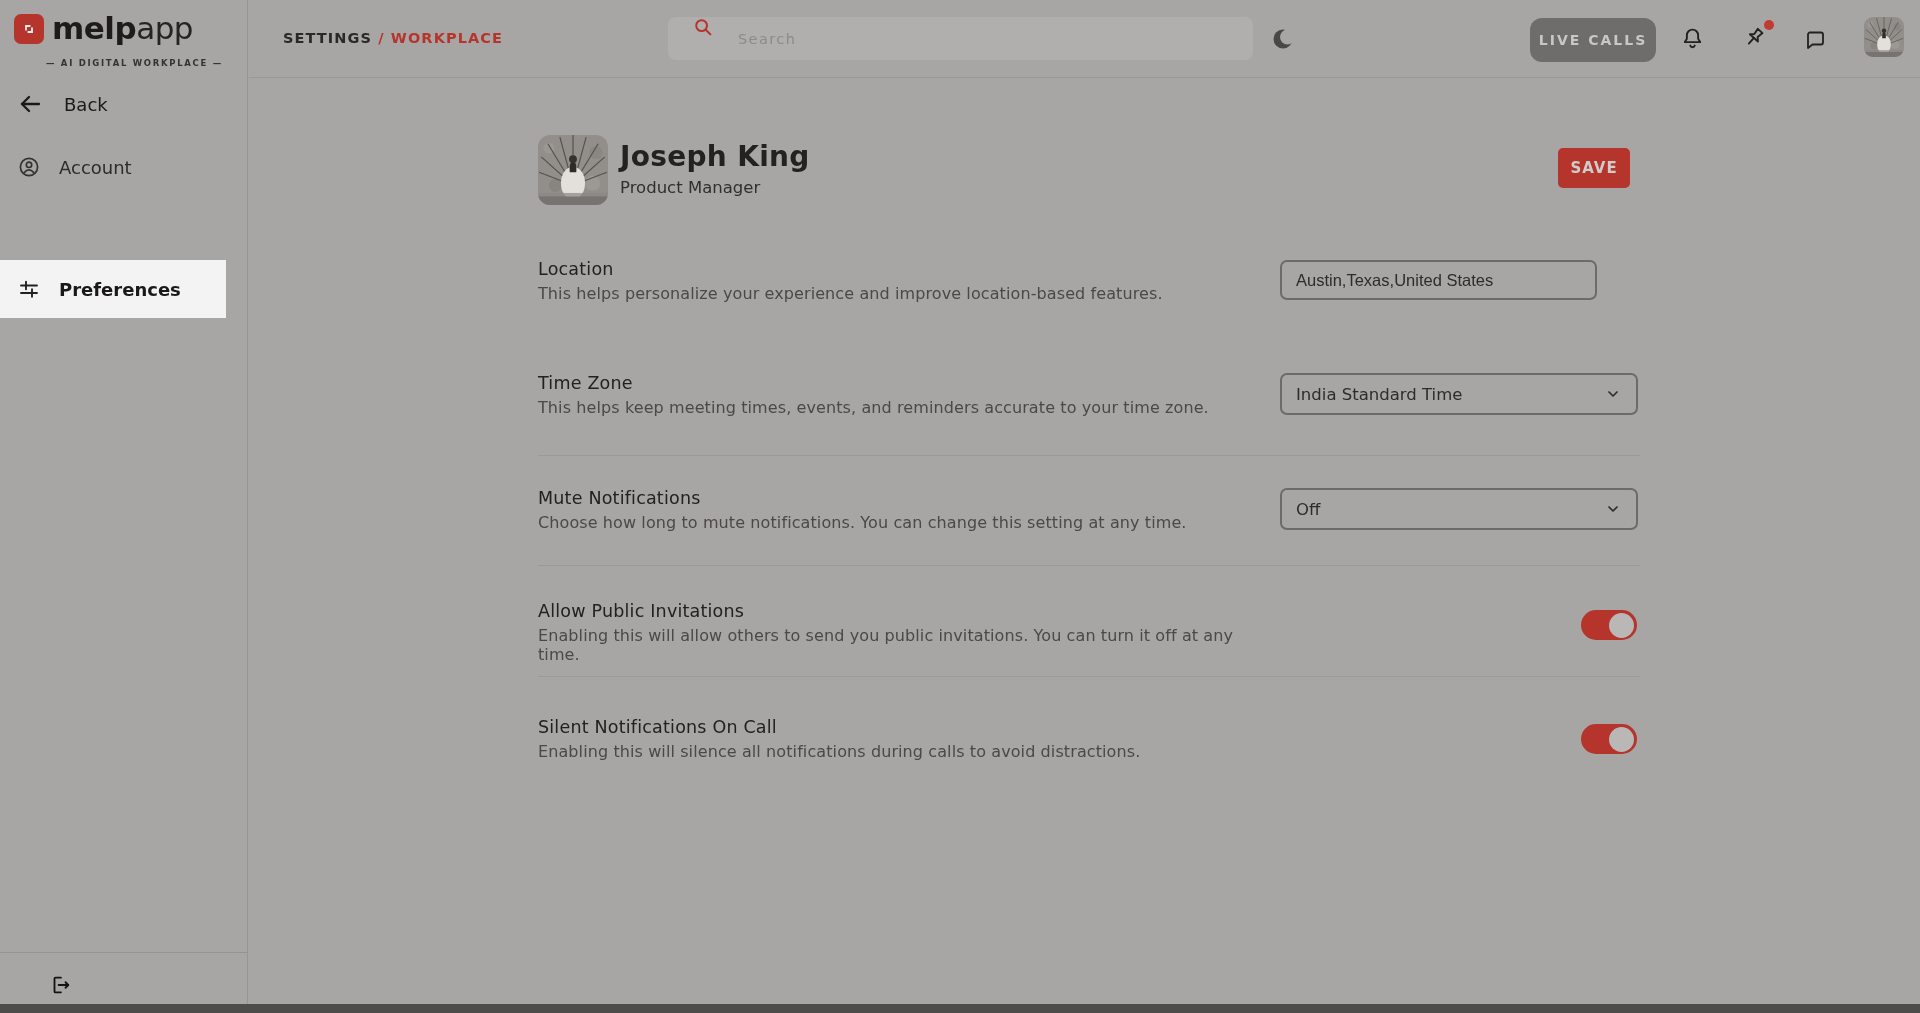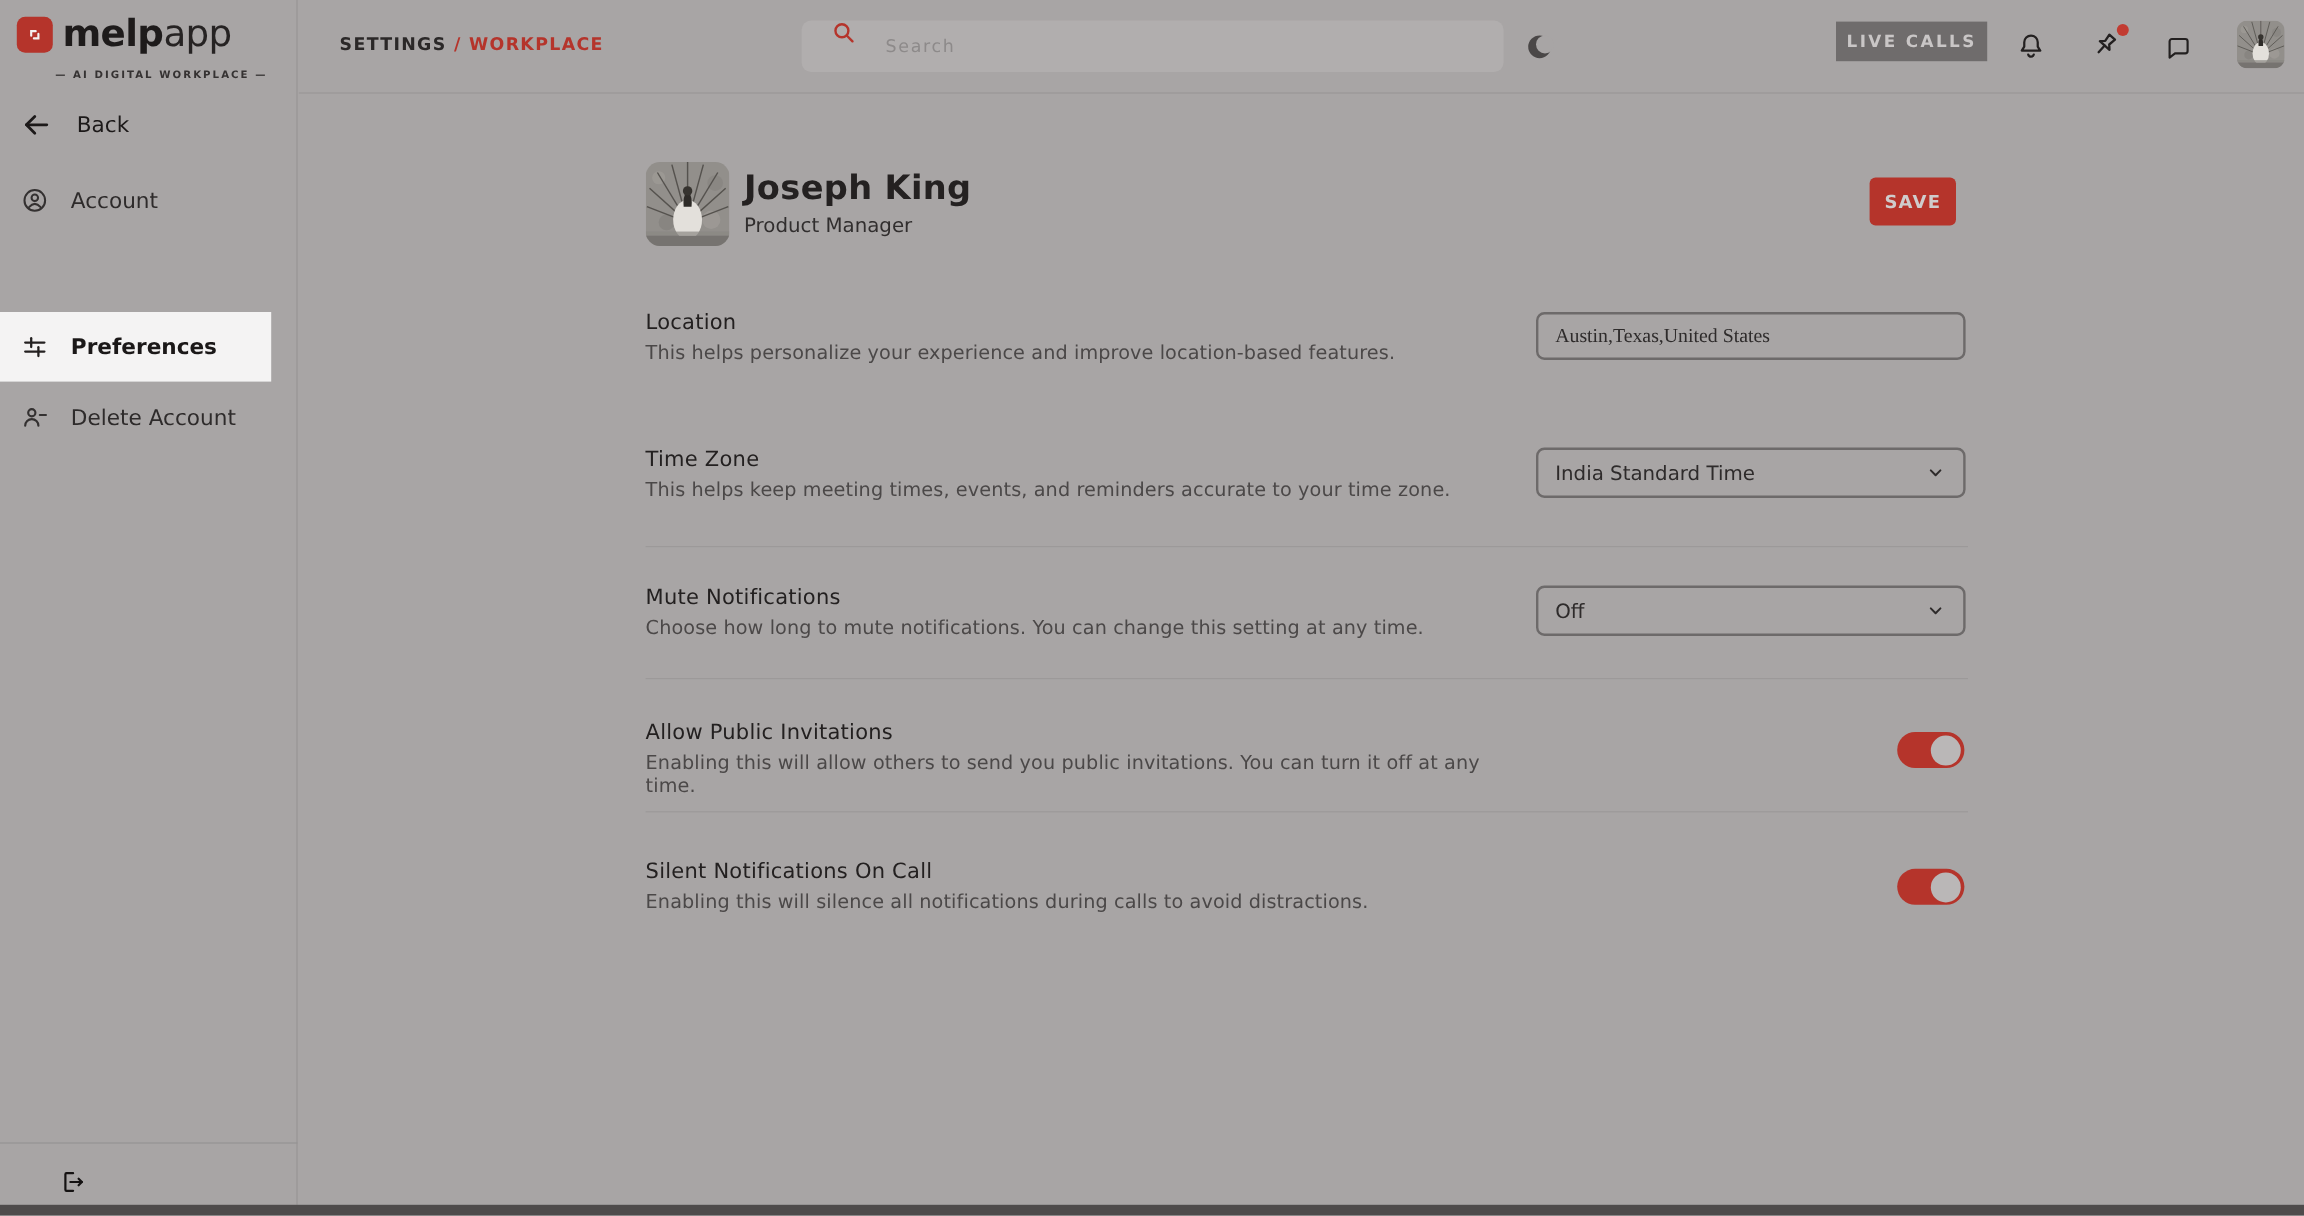--- a/index.html
+++ b/index.html
@@ -45,22 +45,22 @@
                 letter-spacing:1.1px; color:#2b2828; white-space:nowrap; }
   .crumb-accent { color:#b5342b; }
   .search-box { position:absolute; left:419px; top:17px; width:585px; height:43px;
                 background:#b1aeae; border-radius:8px; display:flex; 
                 padding-left:25px; gap:25px; }
   .search-input { flex:1; background:transparent; border:none; outline:none;
                   font-family:inherit; font-size:14.5px; letter-spacing:1.4px; color:#3a3737; }
   .search-input::placeholder { color:#8d8a8a; opacity:1; }
   .icon-btn { background:none; border:none; cursor:pointer; position:absolute; padding:0; }
   .moon-btn  { left:1022px; top:27px; }
-  .live-calls { position:absolute; left:1281px; top:18px; width:126px; height:33px;
-                background:#6f6c6c; border:none; border-radius:0; cursor:pointer;
+  .live-calls { position:absolute; left:1281px; top:18px; width:126px; height:44px;
+                background:#6f6c6c; border:none; border-radius:12px; cursor:pointer;
                 color:#c9c6c6; font-family:inherit; font-size:14px; font-weight:700;
                 letter-spacing:2px; }
   .bell-btn { left:1431px; top:26px; }
   .pin-btn  { left:1492px; top:26px; }
   .pin-badge { position:absolute; right:-6px; top:-6px; width:10px; height:10px;
                border-radius:50%; background:#c23b31; }
   .chat-btn { left:1554px; top:28px; }
   .topbar-avatar { position:absolute; left:1615px; top:17px; width:40px; height:40px;
                    border-radius:9px; overflow:hidden; cursor:pointer; }
 
@@ -73,23 +73,23 @@
   .profile-role { position:absolute; left:371px; top:99px; font-size:16.5px; color:#312e2e; }
   .save-btn { position:absolute; left:1309px; top:69px; width:72px; height:40px;
               background:#b5342b; border:none; border-radius:5px; cursor:pointer;
               color:#cfcccc; font-family:inherit; font-size:15px; font-weight:700;
               letter-spacing:1px; }
 
   .row { position:absolute; left:289px; width:720px; }
   .row-label { font-size:17.5px; font-weight:400; color:#232020; letter-spacing:0.2px; }
   .row-desc { margin-top:5px; font-size:16px; color:#4b4848; letter-spacing:0.1px; }
 
-  .text-input { position:absolute; left:1031px; width:358px; height:40px;
+  .text-input { position:absolute; left:1031px; width:317px; height:40px;
                 background:transparent; border:2px solid #6d6a6a; border-radius:7px;
-                padding:0 14px; font-family:Liberation Serif, serif; font-size:16.5px; color:#2e2b2b;
+                padding:0 14px; font-family:Liberation Sans, sans-serif; font-size:16.5px; color:#2e2b2b;
                 outline:none; }
   .select { position:absolute; left:1031px; width:358px; height:42px;
             border:2px solid #6d6a6a; border-radius:7px; background:transparent;
             display:flex; align-items:center; justify-content:space-between;
             padding:0 15px 0 14px; cursor:pointer; }
   .select-value { font-size:16.5px; color:#2e2b2b; }
 
   .divider { position:absolute; left:289px; width:1102px; height:0;
              border-top:1px solid #9c9999; }
 
@@ -173,30 +173,20 @@
       <svg width="24" height="24" viewBox="0 0 24 24" fill="none" stroke="#242121" stroke-width="1.9" stroke-linecap="round">
         <line x1="4" y1="8.5" x2="20" y2="8.5"></line>
           <line x1="9" y1="4.8" x2="9" y2="12.2"></line>
         <line x1="4" y1="16" x2="20" y2="16"></line>
           <line x1="15" y1="12.3" x2="15" y2="19.7"></line>
       </svg>
     </span>
     <span class="nav-label">Preferences</span>
   </div>
 
-  <div class="nav-item" style="top:319px">
-    <span>
-      <svg width="24" height="24" viewBox="0 0 24 24" fill="none" stroke="#343131" stroke-width="1.8" stroke-linecap="round">
-        <circle cx="9.5" cy="8" r="3"></circle>
-          <path d="M4 18.8 a5.5 5.5 0 0 1 11 0"></path>
-          <line x1="16.2" y1="9.8" x2="21.3" y2="9.8"></line>
-      </svg>
-    </span>
-    <span class="nav-label">Delete Account</span>
-  </div>
 
   <div class="logout-divider"></div>
   <div class="logout-row">
     <span>
       <svg width="22" height="22" viewBox="0 0 24 24" fill="none" stroke="#151212" stroke-width="2" stroke-linecap="round" stroke-linejoin="round">
         <path d="M13 4 H7 a1 1 0 0 0 -1 1 v14 a1 1 0 0 0 1 1 h6"></path>
         <line x1="10.5" y1="12" x2="21" y2="12"></line>
           <polyline points="18 9 21 12 18 15"></polyline>
       </svg>
     </span>

